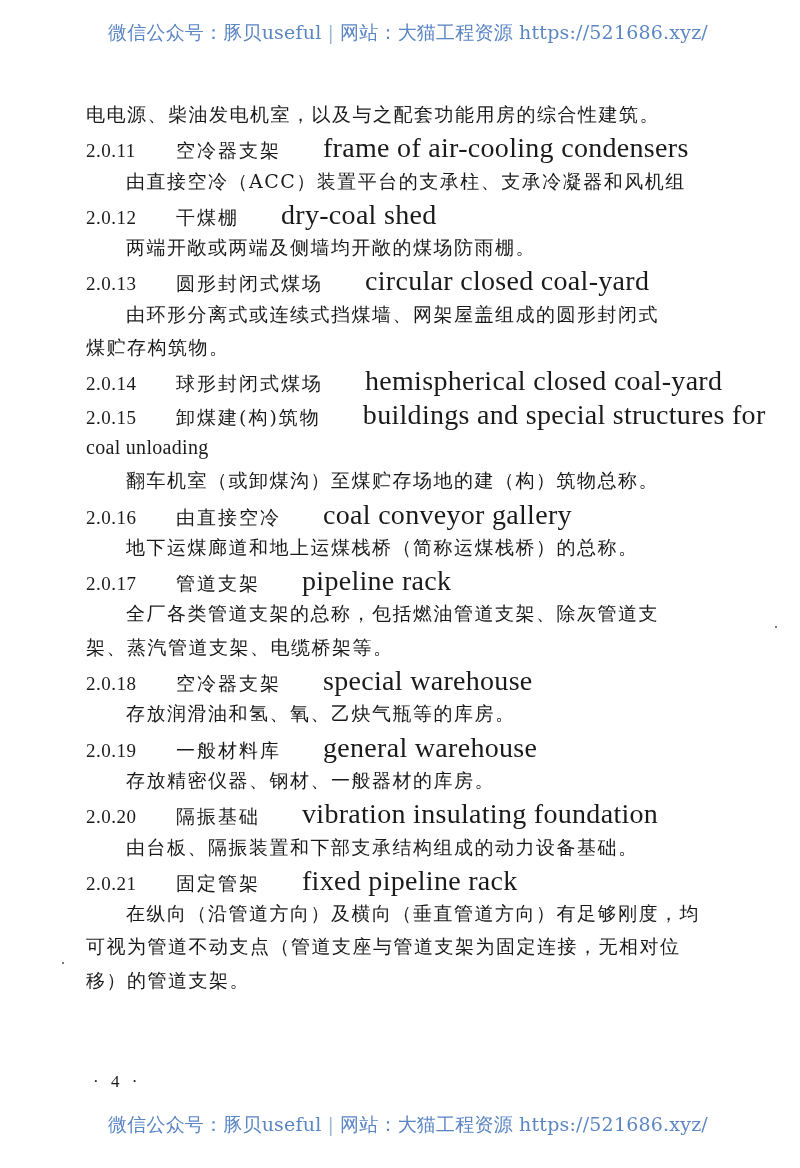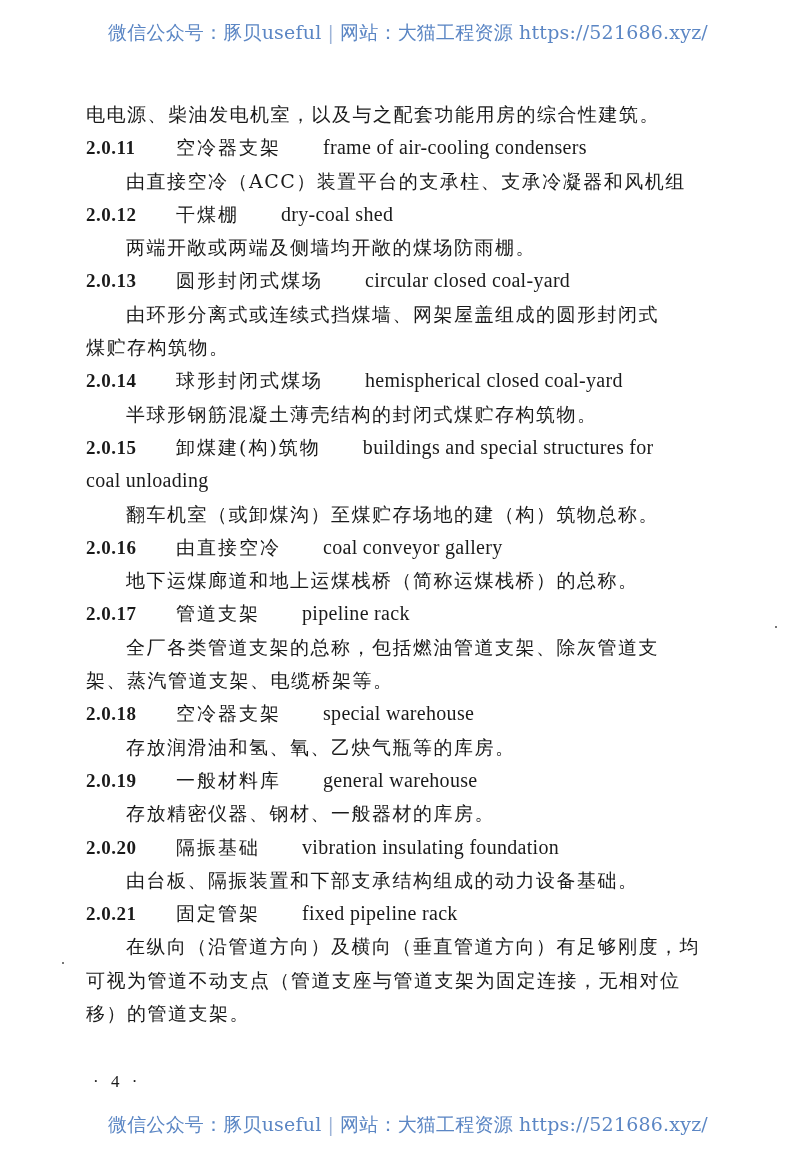--- a/index.html
+++ b/index.html
@@ -39,33 +39,33 @@
     .line {
       height: 33.3px;
       line-height: 33.3px;
       font-size: 19px;
       white-space: nowrap;
       letter-spacing: 1.5px;
     }
     .line.indent { padding-left: 40px; }
     .term-num {
       font-family: "Liberation Serif", "DejaVu Serif", serif;
-      font-weight: bold;
+      font-weight: normal;
       font-size: 19px;
       letter-spacing: 0.5px;
       display: inline-block;
       width: 90px;
     }
     .term-cn {
       display: inline-block;
       letter-spacing: 2px;
     }
     .term-en {
       font-family: "Liberation Serif", "DejaVu Serif", serif;
-      font-size: 20px;
+      font-size: 28px;
       letter-spacing: 0.3px;
       margin-left: 42px;
     }
     .en-cont {
       font-family: "Liberation Serif", "DejaVu Serif", serif;
       font-size: 20px;
       letter-spacing: 0.3px;
     }
     .page-num {
       position: absolute;
@@ -96,21 +96,20 @@
   <div class="line indent">由直接空冷（ACC）装置平台的支承柱、支承冷凝器和风机组</div>
 
   <div class="line"><span class="term-num">2.0.12</span><span class="term-cn">干煤棚</span><span class="term-en">dry-coal shed</span></div>
   <div class="line indent">两端开敞或两端及侧墙均开敞的煤场防雨棚。</div>
 
   <div class="line"><span class="term-num">2.0.13</span><span class="term-cn">圆形封闭式煤场</span><span class="term-en">circular closed coal-yard</span></div>
   <div class="line indent">由环形分离式或连续式挡煤墙、网架屋盖组成的圆形封闭式</div>
   <div class="line">煤贮存构筑物。</div>
 
   <div class="line"><span class="term-num">2.0.14</span><span class="term-cn">球形封闭式煤场</span><span class="term-en">hemispherical closed coal-yard</span></div>
-  <div class="line indent">半球形钢筋混凝土薄壳结构的封闭式煤贮存构筑物。</div>
 
   <div class="line"><span class="term-num">2.0.15</span><span class="term-cn">卸煤建(构)筑物</span><span class="term-en">buildings and special structures for</span></div>
   <div class="line"><span class="en-cont">coal unloading</span></div>
   <div class="line indent">翻车机室（或卸煤沟）至煤贮存场地的建（构）筑物总称。</div>
 
   <div class="line"><span class="term-num">2.0.16</span><span class="term-cn">由直接空冷</span><span class="term-en">coal conveyor gallery</span></div>
   <div class="line indent">地下运煤廊道和地上运煤栈桥（简称运煤栈桥）的总称。</div>
 
   <div class="line"><span class="term-num">2.0.17</span><span class="term-cn">管道支架</span><span class="term-en">pipeline rack</span></div>
   <div class="line indent">全厂各类管道支架的总称，包括燃油管道支架、除灰管道支</div>

